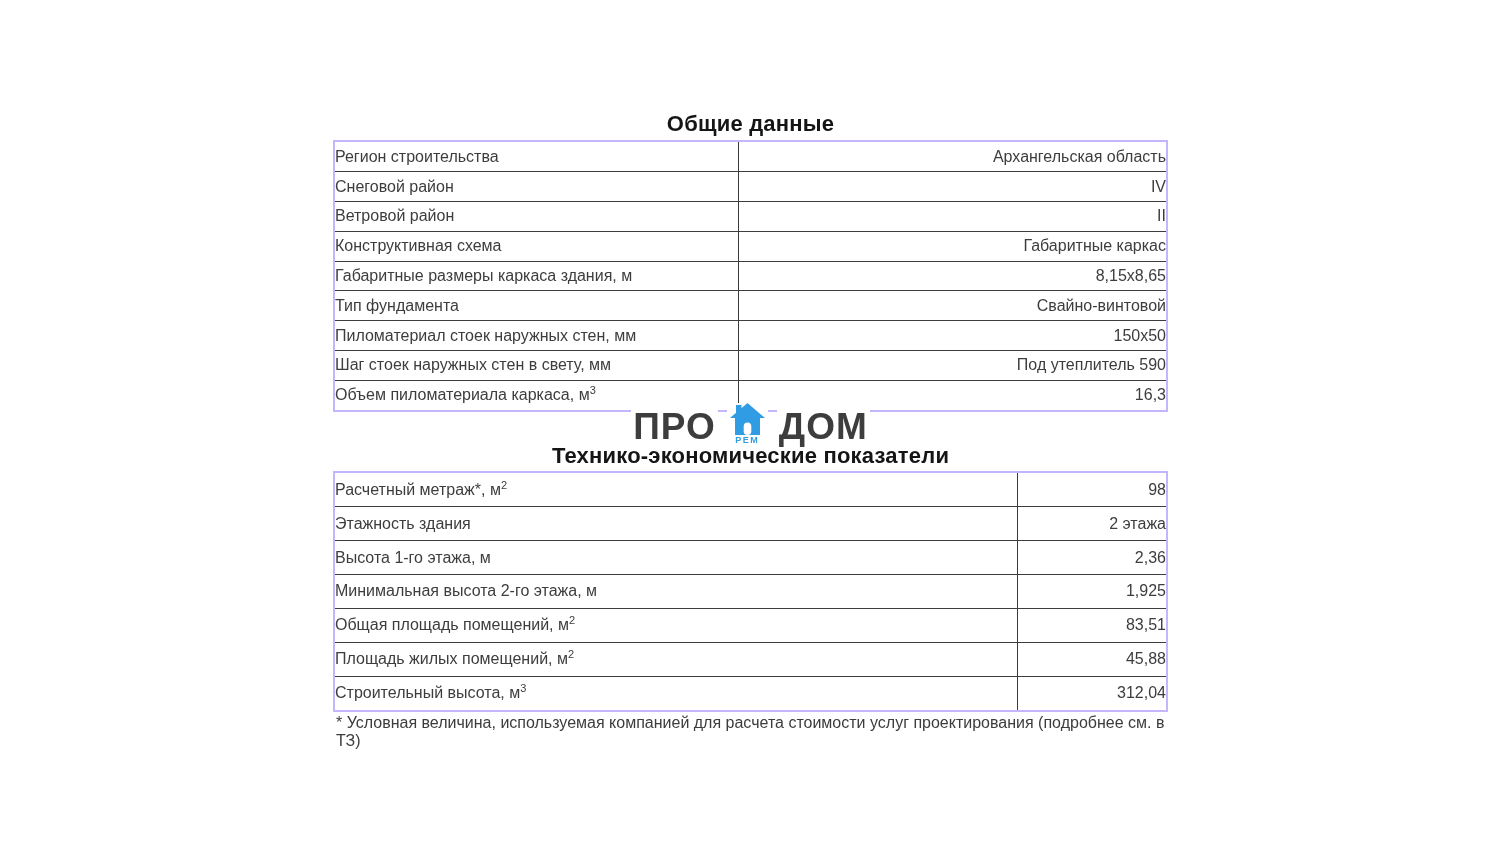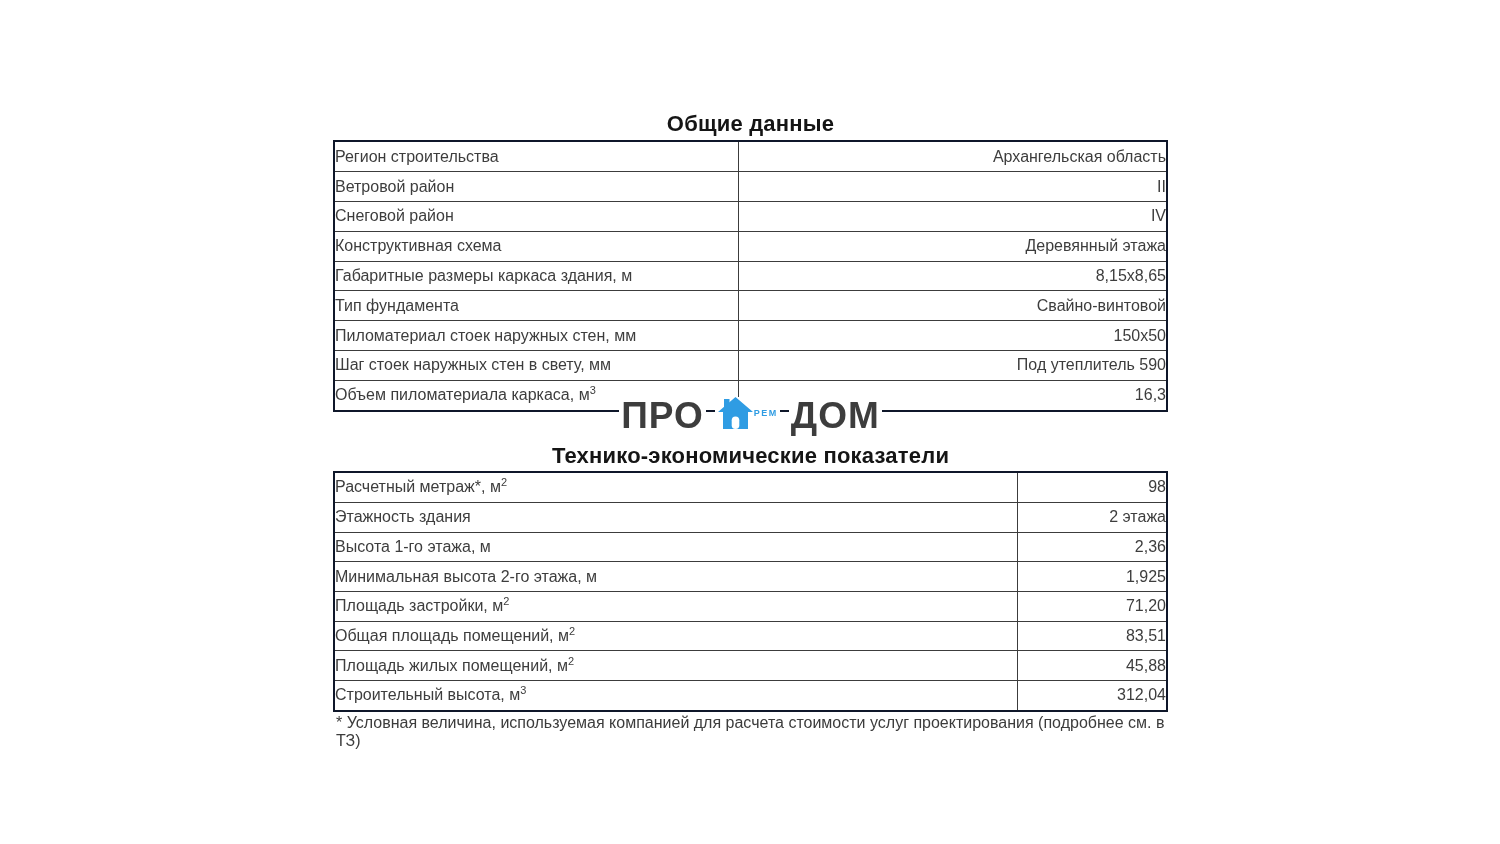--- a/index.html
+++ b/index.html
@@ -12,40 +12,40 @@
     font-size:22px;font-weight:bold;color:#151515;letter-spacing:.2px;
   }
   .t1-title{top:111px;}
   .t2-title{top:443px;}
   table.data-table{
     position:absolute;left:333px;width:835px;border-collapse:collapse;
     table-layout:fixed;background:#fff;
   }
   table.t1{top:140px;height:272px;}
   table.t2{top:471px;height:241px;}
-  table.data-table{border:2px solid #0f172a;}
+  table.data-table{border:2px solid #c4b5fd;}
   table.data-table td{
     border:1px solid #3c3c3c;font-size:16px;color:#3d3d3d;
     padding:0;vertical-align:middle;background:#fff;
   }
   td.cell-label{text-align:left;padding-left:9px;}
   td.cell-value{text-align:right;}
   table.t1 td.cell-label{width:403px;}
   table.t2 td.cell-label{width:682px;}
   td sup{font-size:11px;line-height:0;}
   .logo{
     position:absolute;left:333px;top:397px;width:835px;height:48px;
-    display:flex;justify-content:center;align-items:flex-start;gap:9px;
+    display:flex;justify-content:center;align-items:flex-end;gap:9px;
     z-index:5;pointer-events:none;
   }
   .logo-word{
     font-size:37px;font-weight:bold;color:#3d3d3d;letter-spacing:1px;
     line-height:1;background:#fff;padding:0 2px;
   }
-  .logo-house{display:flex;flex-direction:row;align-items:center;background:#fff;padding:0 2px;}
+  .logo-house{display:flex;flex-direction:column;align-items:center;background:#fff;padding:0 2px;}
   .logo-sub{font-size:9px;font-weight:bold;letter-spacing:1.5px;margin-top:0px;line-height:1;}
   .footnote{
     position:absolute;left:336px;top:714px;width:830px;
     font-size:16px;color:#3c3c3c;
   }
 </style>
 </head>
 <body>
 
 <div class="page">
@@ -53,32 +53,32 @@
   <div class="tbl-title t1-title">Общие данные</div>
 
   <table class="data-table t1">
     <tbody>
   <tr>
     <td class="cell-label"><span>Регион строительства</span></td>
     <td class="cell-value"><span>Архангельская область</span></td>
   </tr>
 
   <tr>
+    <td class="cell-label"><span>Снеговой район</span></td>
+    <td class="cell-value"><span>IV</span></td>
+  </tr>
+
+  <tr>
     <td class="cell-label"><span>Ветровой район</span></td>
     <td class="cell-value"><span>II</span></td>
   </tr>
 
   <tr>
-    <td class="cell-label"><span>Снеговой район</span></td>
-    <td class="cell-value"><span>IV</span></td>
-  </tr>
-
-  <tr>
     <td class="cell-label"><span>Конструктивная схема</span></td>
-    <td class="cell-value"><span>Деревянный этажа</span></td>
+    <td class="cell-value"><span>Габаритные каркас</span></td>
   </tr>
 
   <tr>
     <td class="cell-label"><span>Габаритные размеры каркаса здания, м</span></td>
     <td class="cell-value"><span>8,15х8,65</span></td>
   </tr>
 
   <tr>
     <td class="cell-label"><span>Тип фундамента</span></td>
     <td class="cell-value"><span>Свайно-винтовой</span></td>
@@ -131,24 +131,20 @@
   <tr>
     <td class="cell-label"><span>Высота 1-го этажа, м</span></td>
     <td class="cell-value"><span>2,36</span></td>
   </tr>
 
   <tr>
     <td class="cell-label"><span>Минимальная высота 2-го этажа, м</span></td>
     <td class="cell-value"><span>1,925</span></td>
   </tr>
 
-  <tr>
-    <td class="cell-label"><span>Площадь застройки, м</span><sup>2</sup></td>
-    <td class="cell-value"><span>71,20</span></td>
-  </tr>
 
   <tr>
     <td class="cell-label"><span>Общая площадь помещений, м</span><sup>2</sup></td>
     <td class="cell-value"><span>83,51</span></td>
   </tr>
 
   <tr>
     <td class="cell-label"><span>Площадь жилых помещений, м</span><sup>2</sup></td>
     <td class="cell-value"><span>45,88</span></td>
   </tr>

